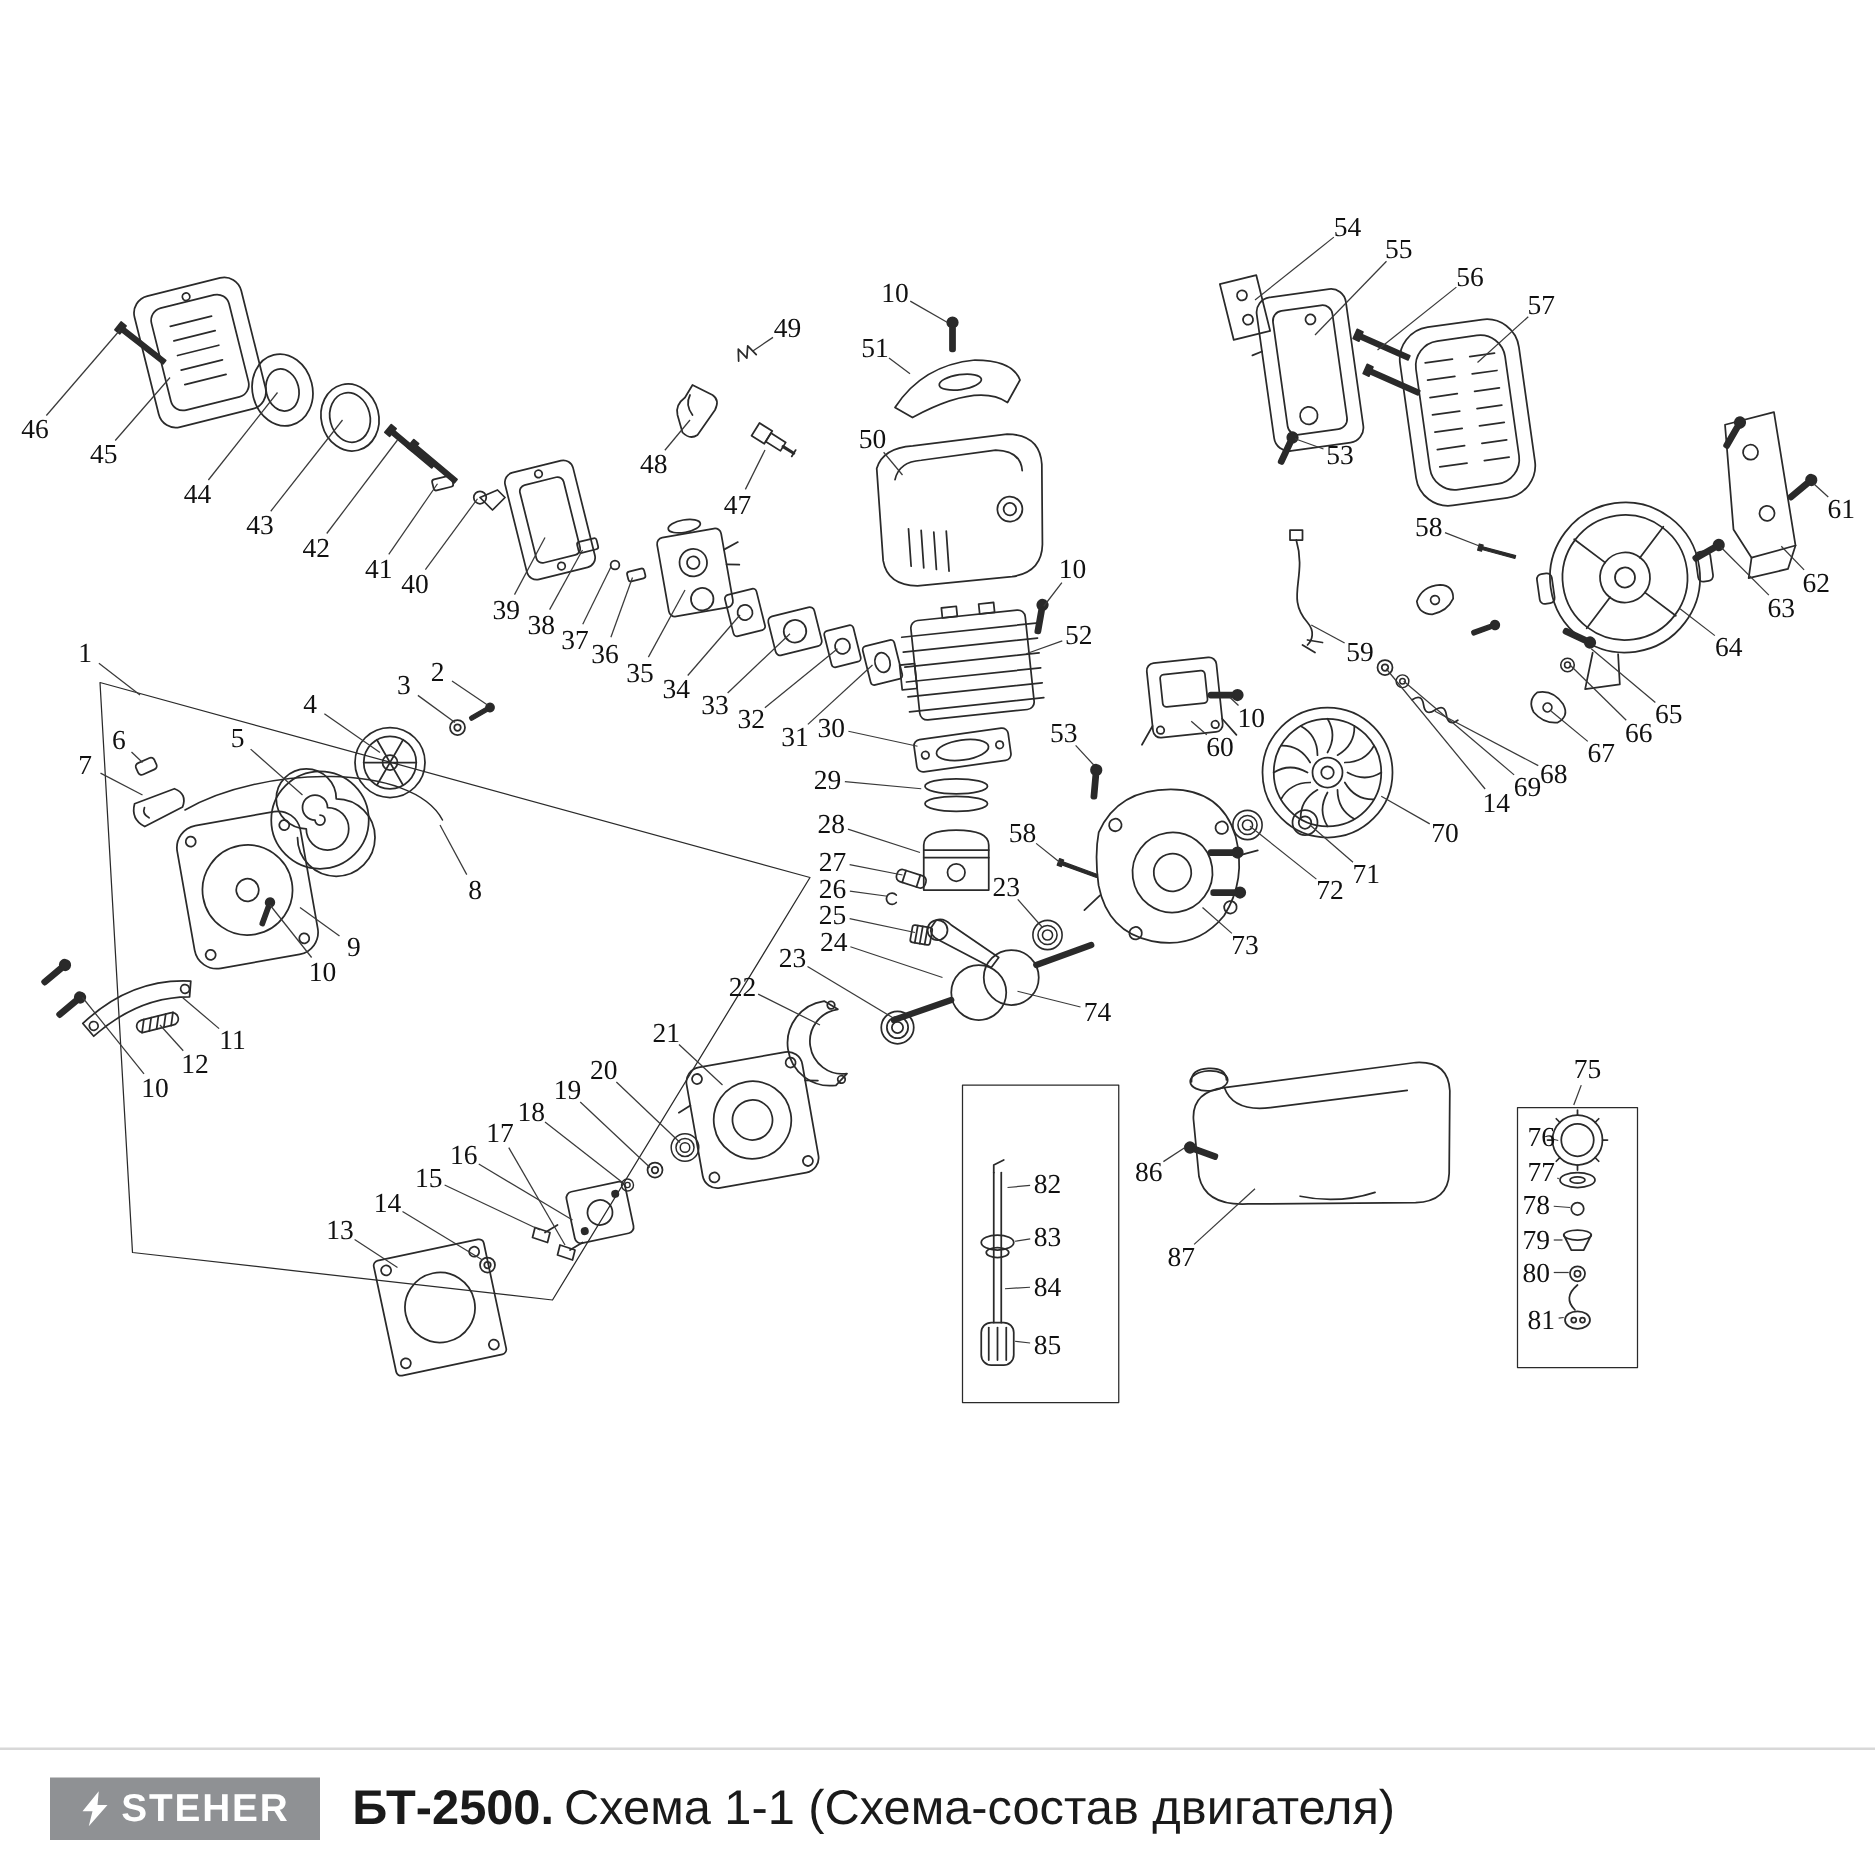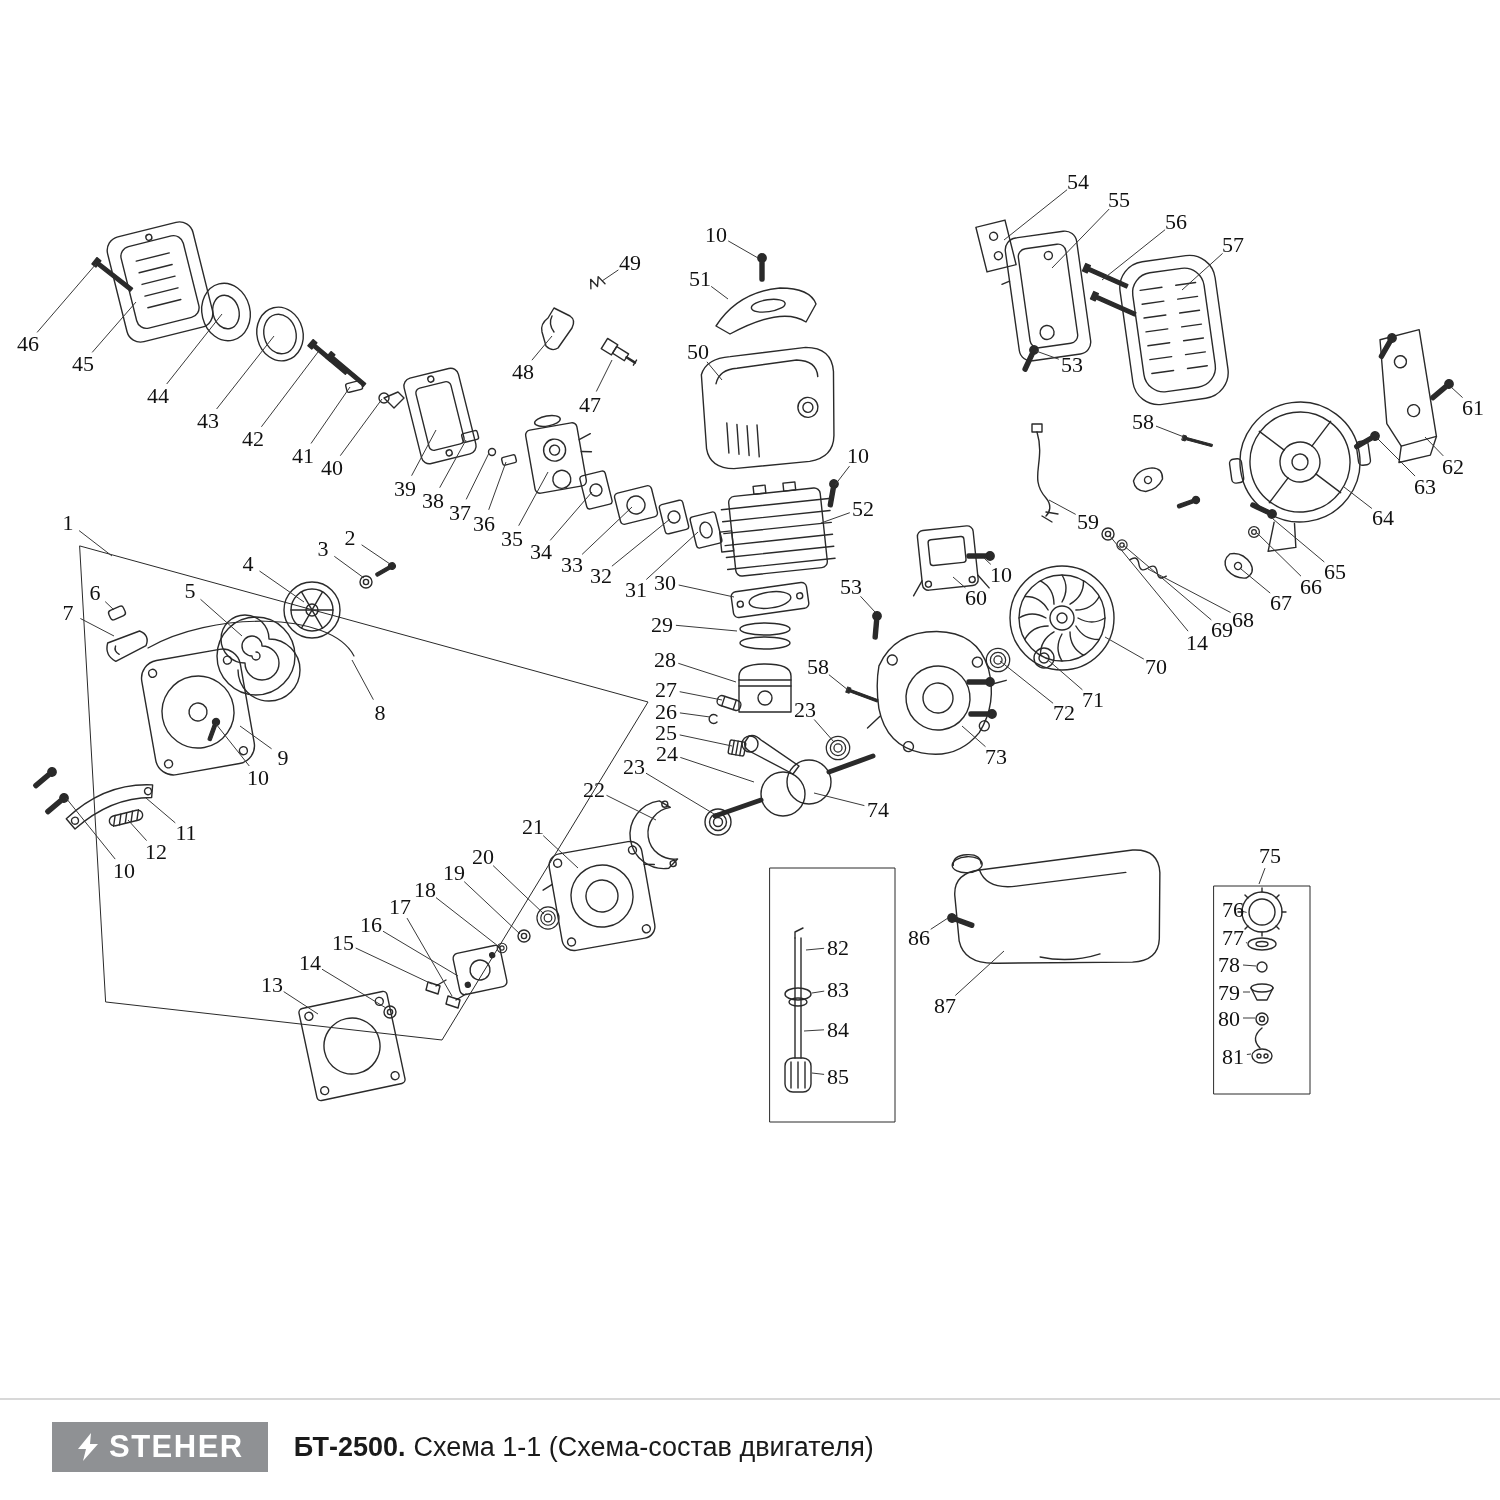--- a/index.html
+++ b/index.html
@@ -2,24 +2,24 @@
 <html><head>
 <meta charset="utf-8">
 <style>
   html,body{margin:0;padding:0;background:#fff;}
   .page{position:relative;width:1500px;height:1500px;background:#fff;font-family:"Liberation Sans",sans-serif;overflow:hidden;}
   .diagram{position:absolute;top:0;left:0;}
   #leader-layer line{stroke:#3a3a3a;stroke-width:1;}
   #label-layer text{font-family:"Liberation Serif",serif;font-size:22px;fill:#111;text-anchor:middle;dominant-baseline:central;}
   .footer{position:absolute;left:0;right:0;bottom:0;height:102px;background:#fff;}
   .rule{position:absolute;top:0;left:0;right:0;height:2px;background:#d8d8d8;}
-  .footer-row{display:flex;align-items:center;gap:26px;padding:24px 0 0 52px;}
+  .footer-row{display:flex;align-items:center;gap:26px;padding:24px 0 0 40px;}
   .logo{background:#8f9194;color:#fff;display:flex;align-items:center;gap:9px;padding:7px 24px;height:36px;box-sizing:content-box;}
   .logo-text{font-weight:bold;font-size:31px;letter-spacing:1.5px;font-family:"Liberation Sans",sans-serif;}
-  .title{font-size:27px;color:#1a1a1a;white-space:nowrap;}
+  .title{font-size:39px;color:#1a1a1a;white-space:nowrap;}
   .model{font-weight:bold;margin-right:8px;}
 </style>
 </head>
 <body>
 
 <div class="page">
 
 <svg class="diagram" width="1500" height="1398" viewBox="0 0 1500 1398">
   <defs>
     <g id="scr">

